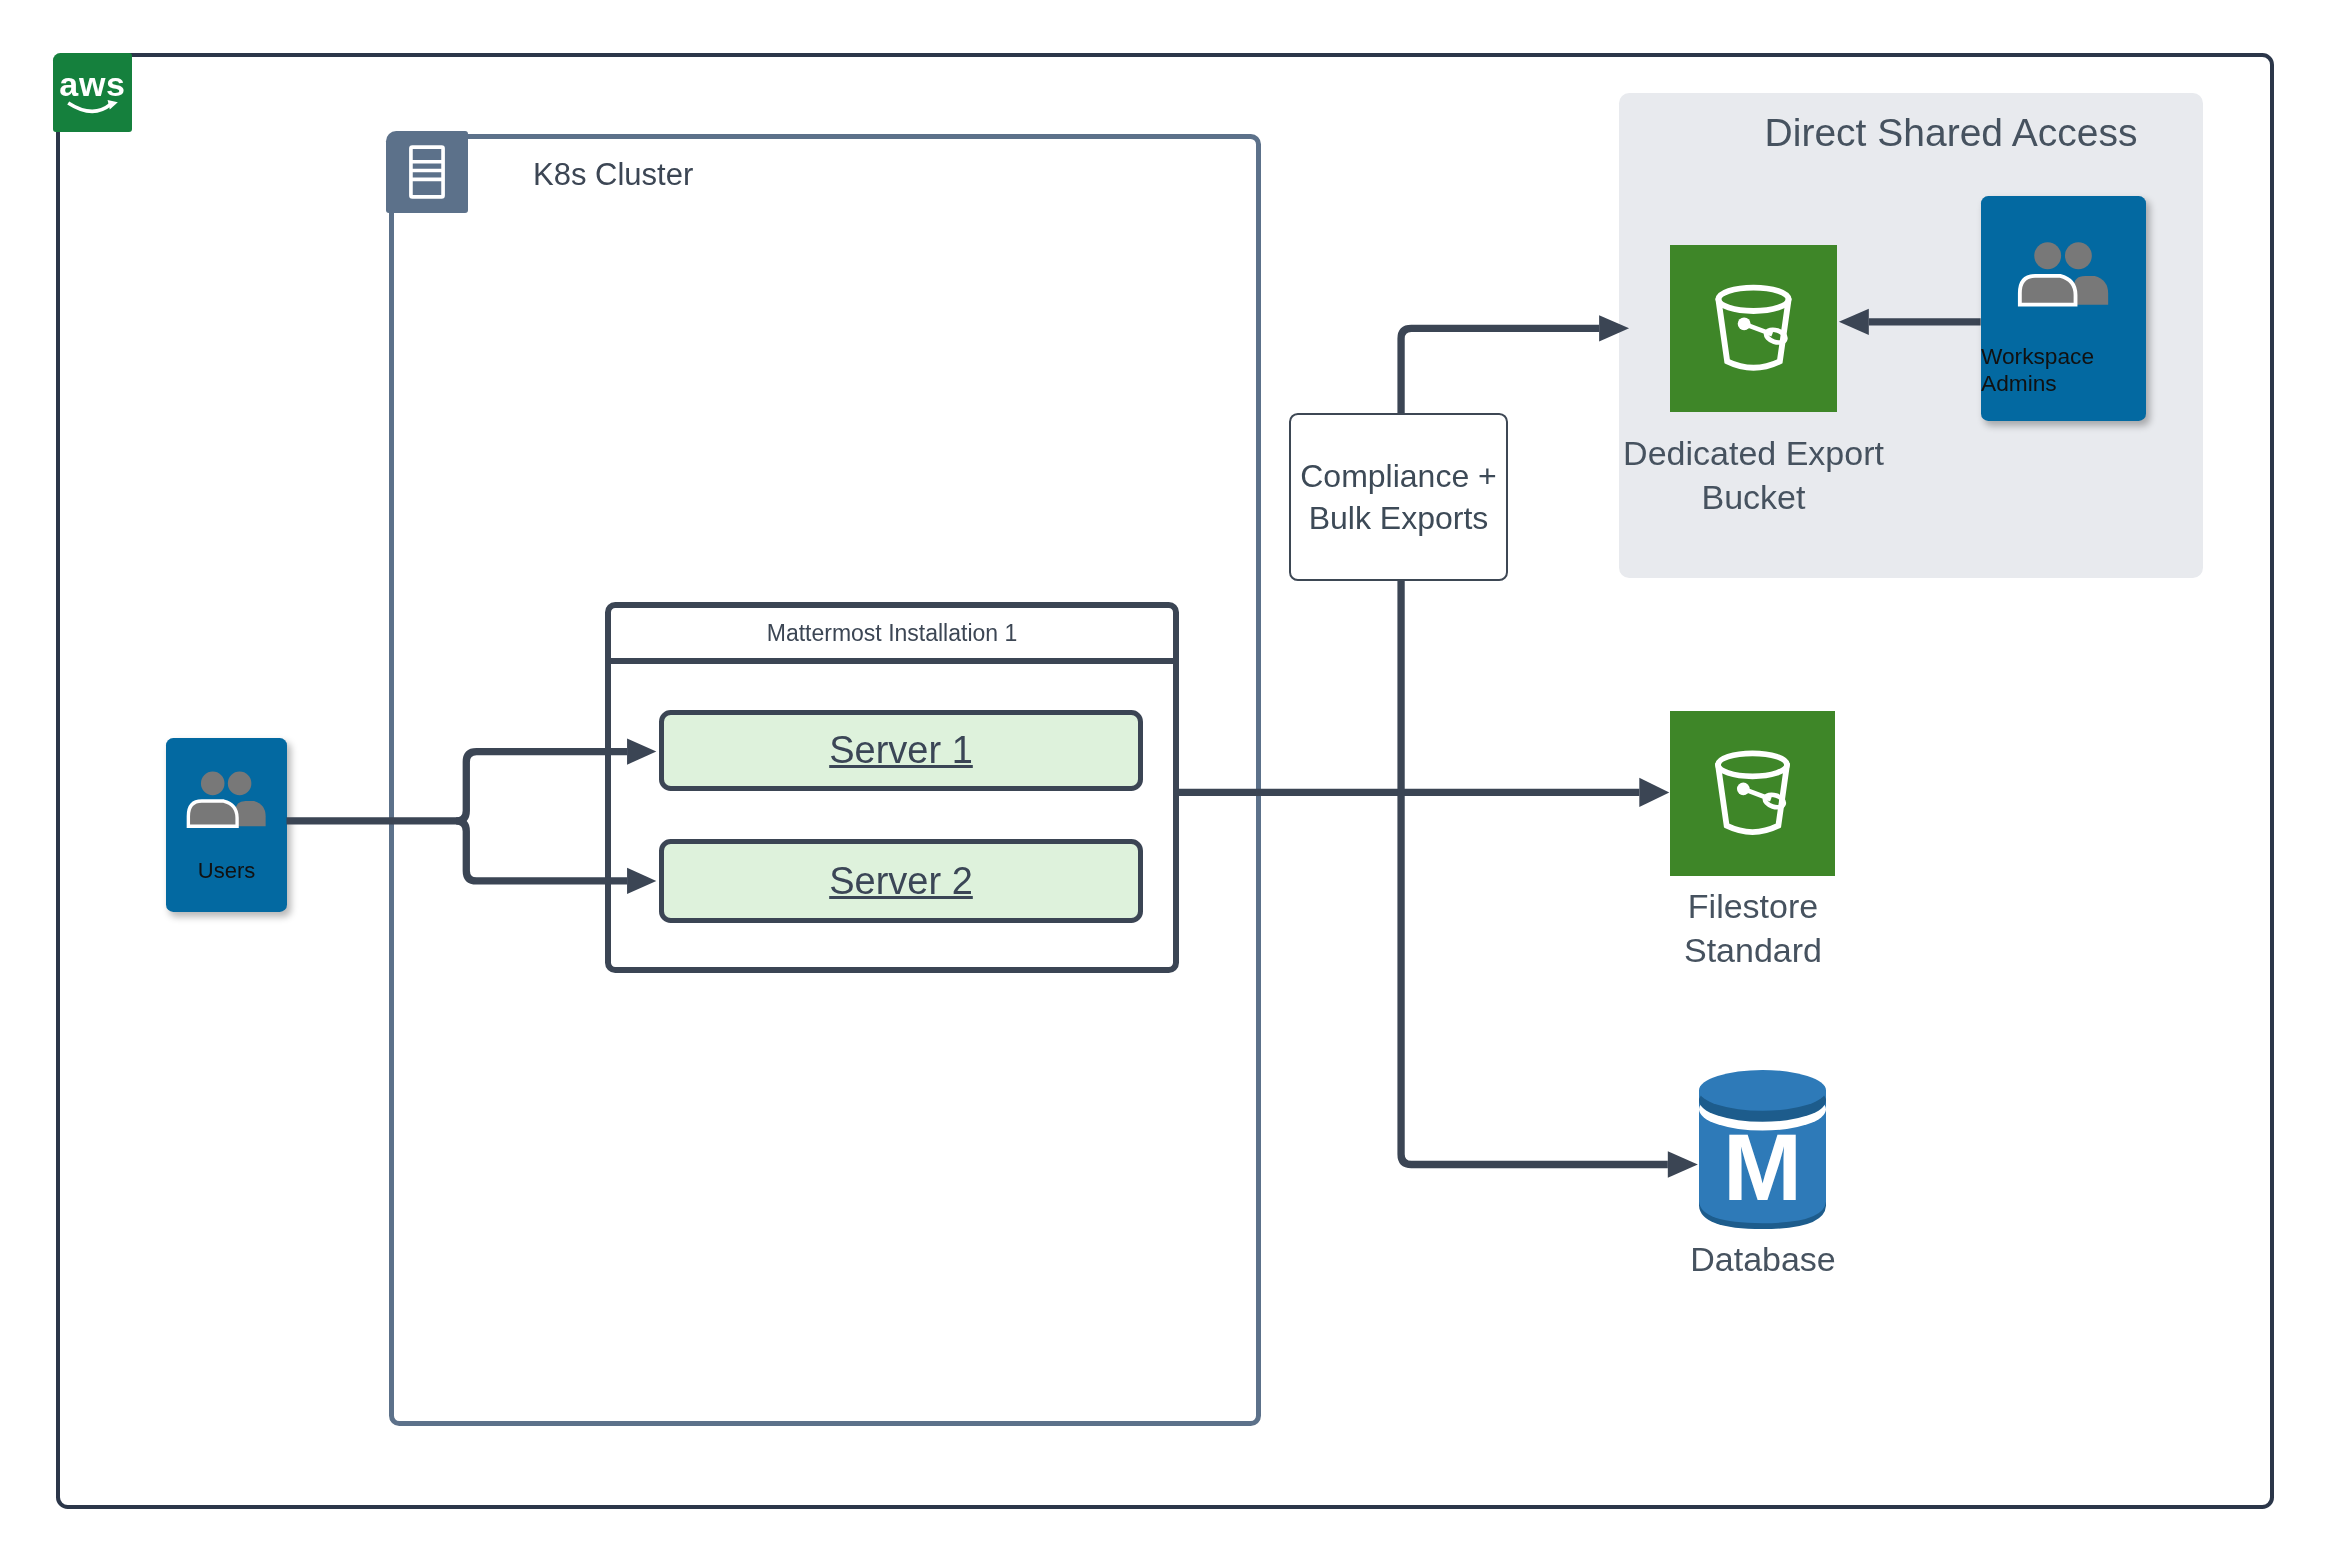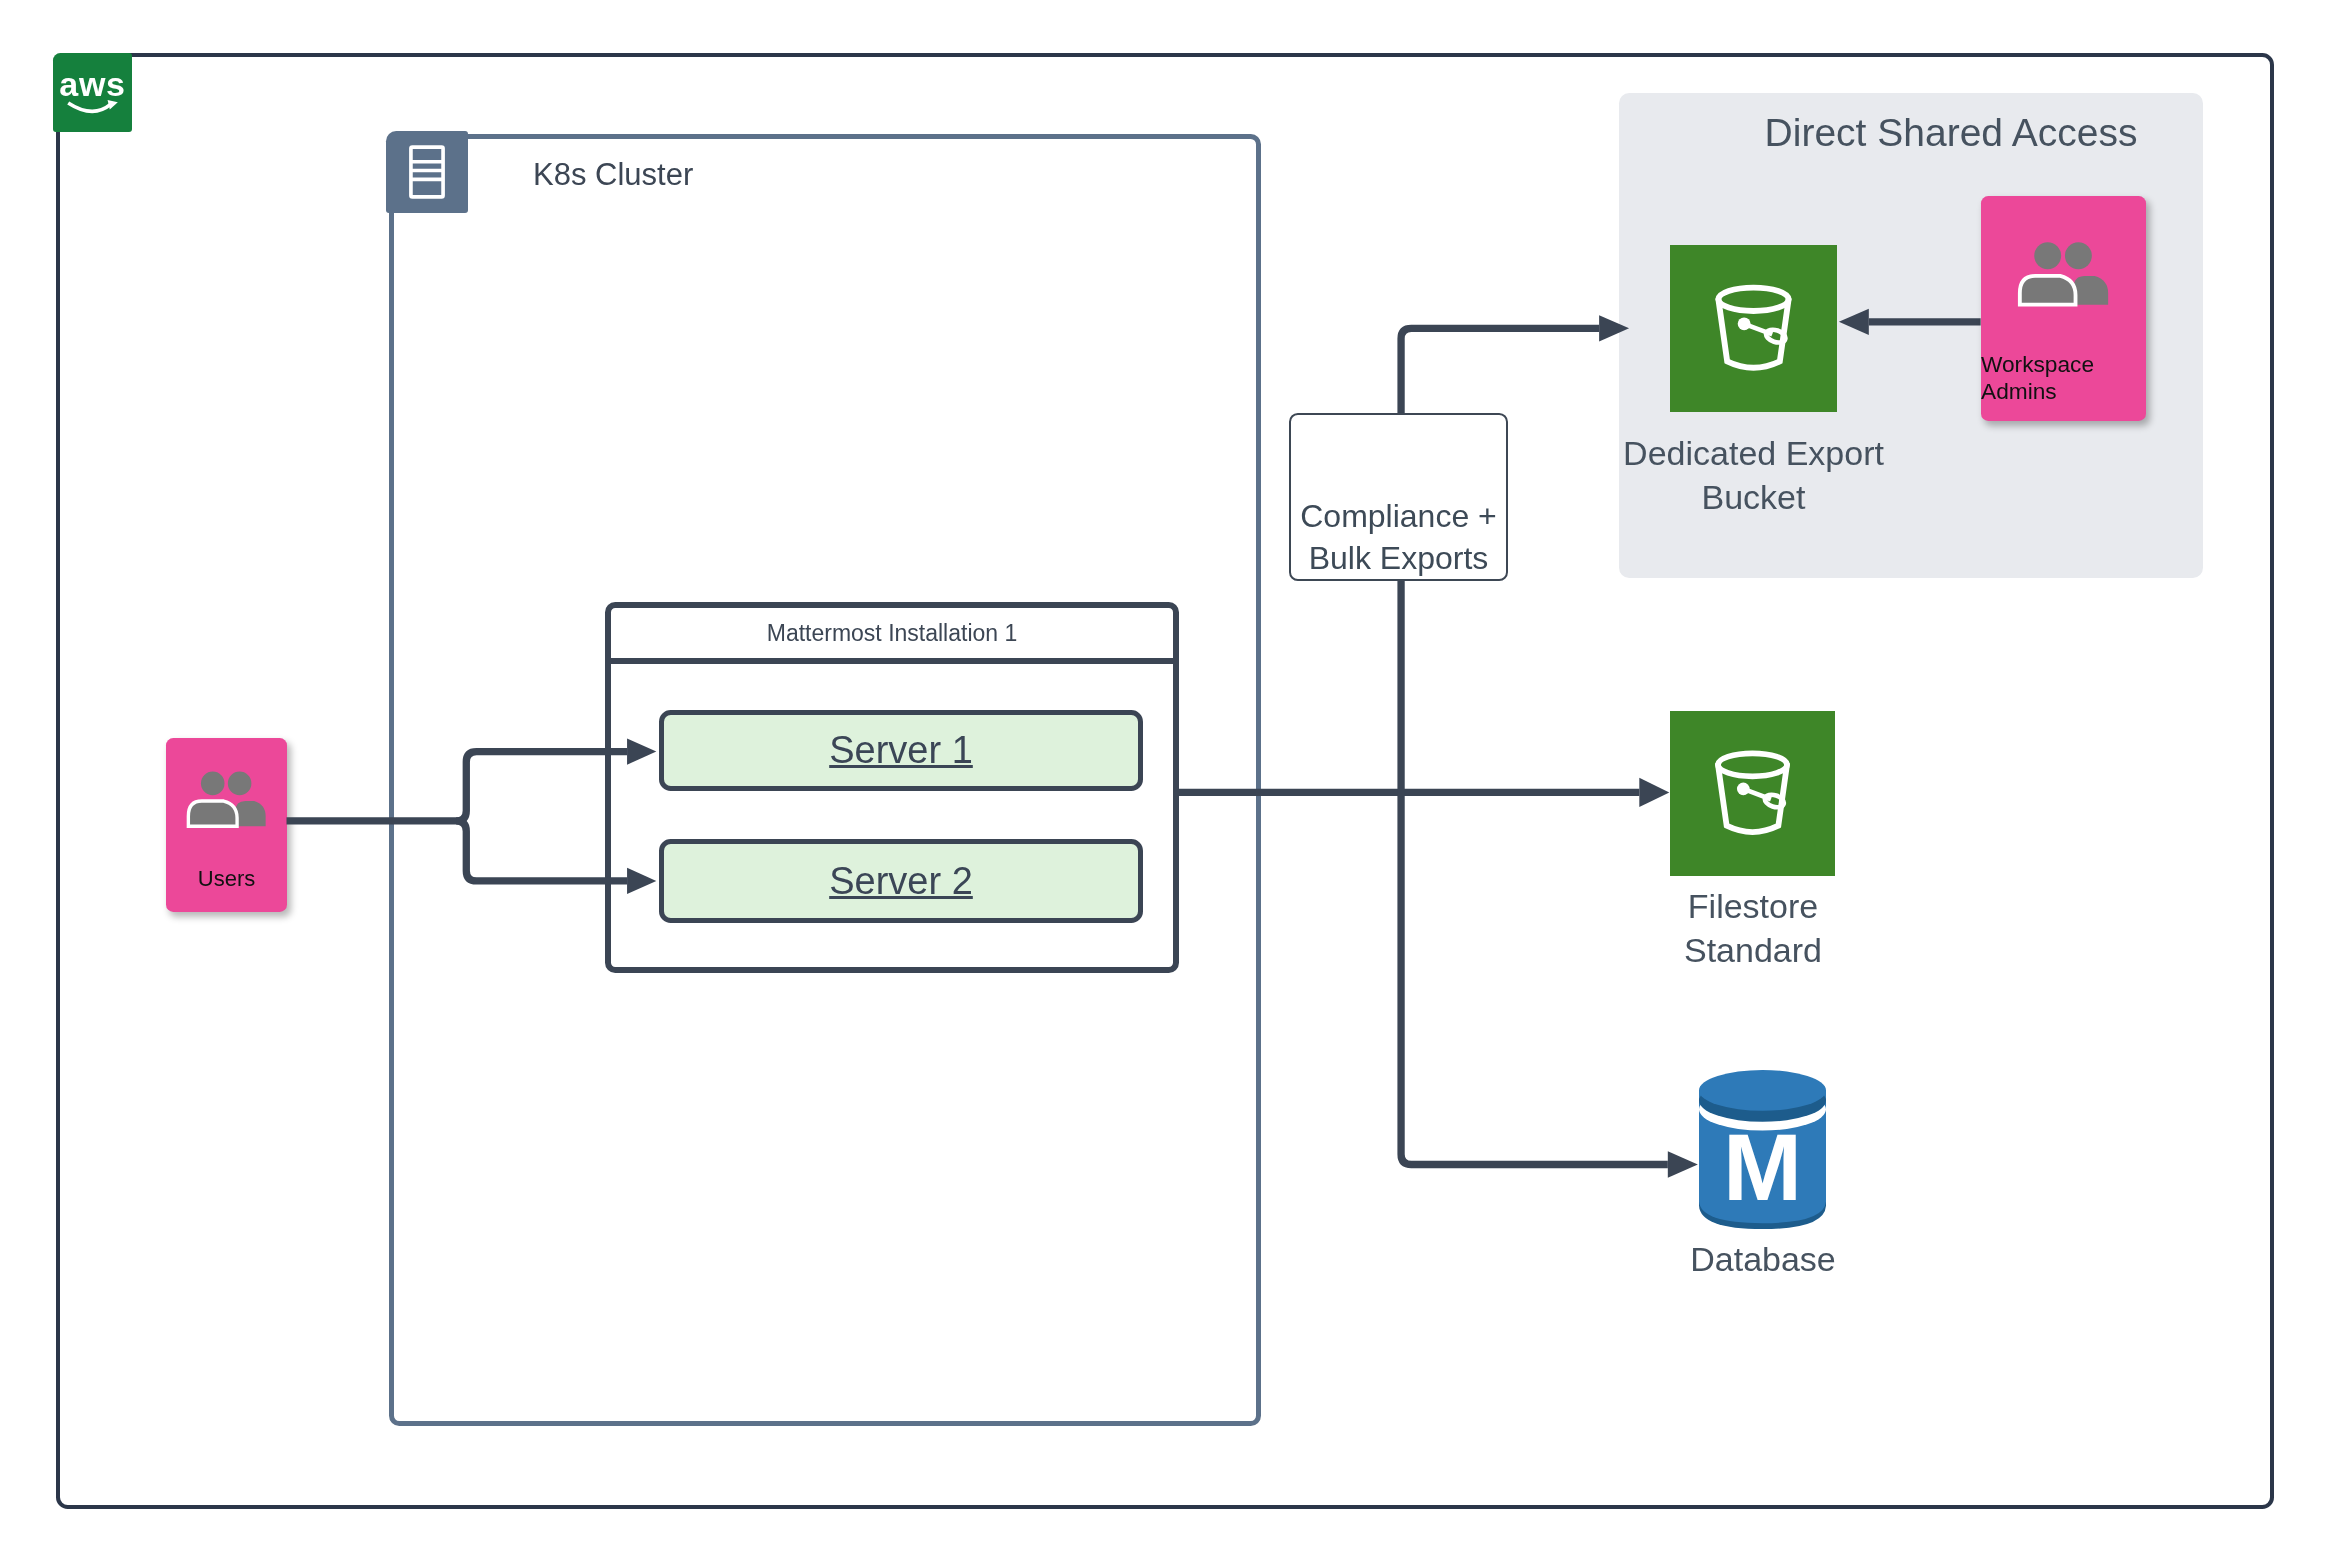--- a/index.html
+++ b/index.html
@@ -27,32 +27,32 @@
   
   #mm-box{left:605px;top:602px;width:574px;height:371px;background:#fff;border:6.6px solid #3B4554;border-radius:10.2px;}
   #mm-header{height:50px;line-height:50px;text-align:center;border-bottom:6.6px solid #3B4554;
              font-size:23px;color:#3C4654;}
   .server-box{background:#DEF2DC;border:5.8px solid #3B4554;border-radius:11.7px;
               display:flex;align-items:center;justify-content:center;font-size:38px;color:#3B4656;text-decoration:underline;}
   #server-1{left:659px;top:710px;width:484px;height:81px;}
   #server-2{left:659px;top:839px;width:484px;height:84px;}
 
   
-  .card{background:#ec4899;border-radius:7.3px;box-shadow:3.7px 4.4px 7.3px rgba(0,0,0,0.28);
-        display:flex;flex-direction:column;align-items:center;gap:8px;}
+  .card{background:#0369a1;border-radius:7.3px;box-shadow:3.7px 4.4px 7.3px rgba(0,0,0,0.28);
+        display:flex;flex-direction:column;align-items:center;}
   #users-card{left:166px;top:738px;width:121px;height:174px;}
   #users-card svg{margin-top:29px;}
   #users-card .card-label{margin-top:28px;font-size:22px;color:#111;}
   #admins-card{left:1981px;top:196px;width:165px;height:225px;}
   #admins-card svg{margin-top:41px;}
   #admins-card .card-label{margin-top:34px;font-size:22.7px;color:#111;}
 
   
   #compliance-box{left:1289px;top:413px;width:219px;height:168px;background:#fff;border:2.2px solid #3D4754;
-                  border-radius:8.8px;display:flex;flex-direction:column;align-items:center;justify-content:flex-end;
+                  border-radius:8.8px;display:flex;flex-direction:column;align-items:center;justify-content:center;
                   font-size:32px;color:#3D4A57;line-height:1.32;text-align:center;}
 
   
   .bucket-tile{background:#3E8628;display:flex;align-items:center;justify-content:center;}
   #bucket-dedicated{left:1670px;top:245px;width:167px;height:167px;}
   #bucket-filestore{left:1670px;top:711px;width:165px;height:165px;}
   .node-label{text-align:center;font-size:34px;color:#46525F;line-height:1.3;}
   #dedicated-label{left:1579px;top:431px;width:349px;}
   #filestore-label{left:1579px;top:884px;width:348px;}
   #database-icon{left:1699px;top:1067px;width:127px;height:165px;}

